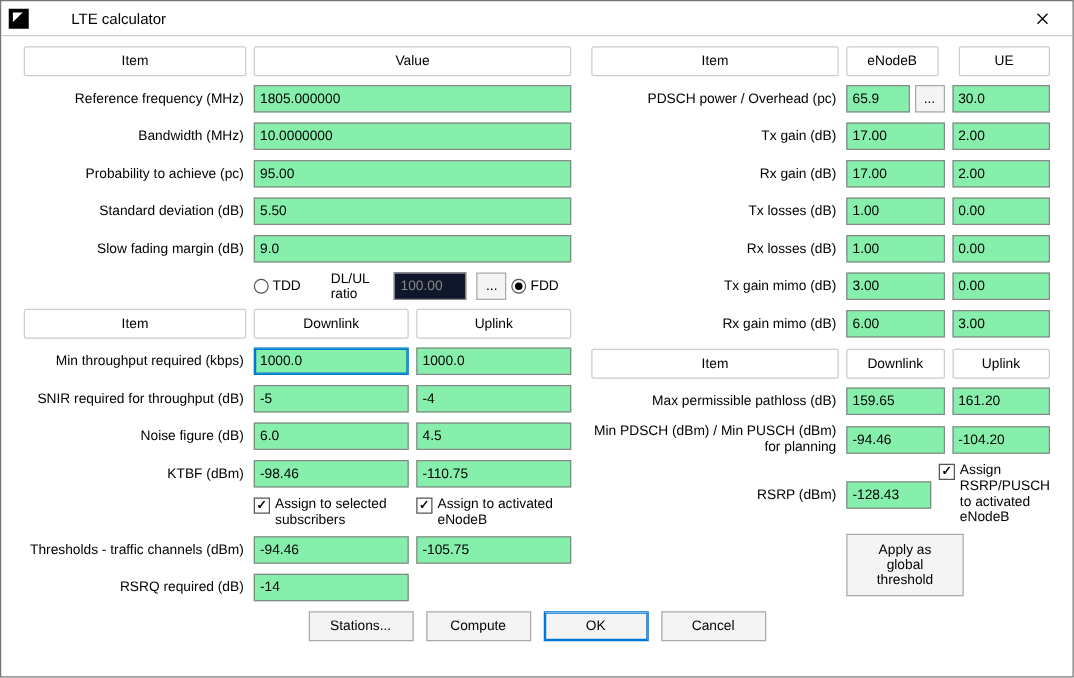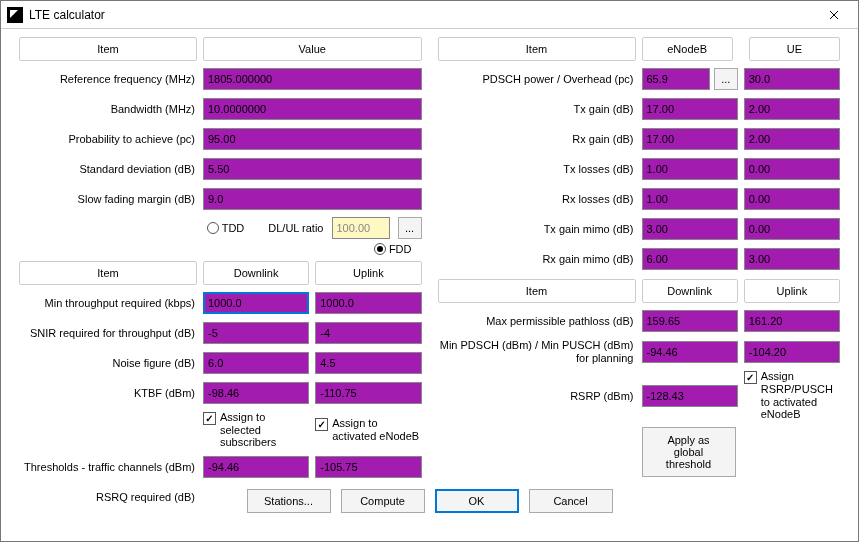--- a/index.html
+++ b/index.html
@@ -14,20 +14,21 @@
     border:1px solid #777;
     position:relative;
     overflow:hidden;
   }
   .titlebar {
     height:28px;
     display:flex;
     align-items:center;
     padding:0 2px 0 6px;
     border-bottom:1px solid #ccc;
+    gap:28px;
   }
   .titlebar .icon {
     width:16px;height:16px;
     background:#000;
     position:relative;
     margin-right:6px;
   }
   .titlebar .icon::after{
     content:"";
     position:absolute;
@@ -83,24 +84,24 @@
   .col-left .val-half { flex:1; }
   .col-left .val-half2 { flex:1; }
 
   input[type=text].fld {
     height:22px;
     border:1px solid #888;
     padding:1px 4px;
     font-size:11px;
     font-family:inherit;
     width:100%;
-    background:#a21caf;
+    background:#86efac;
   }
   input[type=text].fld.sel{ border:1px solid #0078d7; box-shadow:inset 0 0 0 1px #0078d7; }
-  input[type=text].fld[disabled]{ background:#fef9c3; color:#888; }
+  input[type=text].fld[disabled]{ background:#0f172a; color:#888;margin-left:12px; }
   .small-btn {
     width:24px;height:22px;
     border:1px solid #aaa;
     background:#f4f4f4;
     display:flex;align-items:center;justify-content:center;
     cursor:pointer;
     flex:0 0 24px;
   }
   .radio { display:flex; align-items:center; gap:3px; margin-right:10px; cursor:pointer;}
   .radio .dot {
@@ -179,21 +180,21 @@
     <div class="row">
       <div class="label">Standard deviation (dB)</div>
       <div class="val-full"><input type="text" class="fld" value="5.50" style=""></div>
     </div>
     <div class="row">
       <div class="label">Slow fading margin (dB)</div>
       <div class="val-full"><input type="text" class="fld" value="9.0" style=""></div>
     </div>
     <div class="row">
       <div class="label"></div>
-      <div class="val-full" style="display:flex;flex-direction:column;gap:4px;align-items:flex-end;">
+      <div class="val-full" style="display:flex;flex-direction:row;gap:4px;">
         <div style="display:flex;align-items:center;gap:8px;">
           <div class="radio">
               <span class="dot"></span>
               <span>TDD</span>
             </div>
           <span style="margin-left:6px">DL/UL ratio</span>
           <input type="text" class="fld" style="width: 58px;" disabled="" value="100.00">
           <div class="small-btn">
               <span>...</span>
             </div>
@@ -246,20 +247,21 @@
           </div>
         </div>
     </div>
     <div class="row">
       <div class="label">Thresholds - traffic channels (dBm)</div>
       <div class="val-half"><input type="text" class="fld" value="-94.46" style=""></div>
       <div class="val-half2"><input type="text" class="fld" value="-105.75" style=""></div>
     </div>
     <div class="row">
       <div class="label">RSRQ required (dB)</div>
+      <div class="val-half"><input type="text" class="fld" value="-14" style=""></div>
       <div class="val-half2"></div>
     </div>
   </div>
 
   <div class="col col-right">
     <div class="hdr-row">
       <div class="hdr hdr-item">Item</div>
       <div class="hdr hdr-en">eNodeB</div>
       <div class="hdr hdr-ue">UE</div>
     </div>

